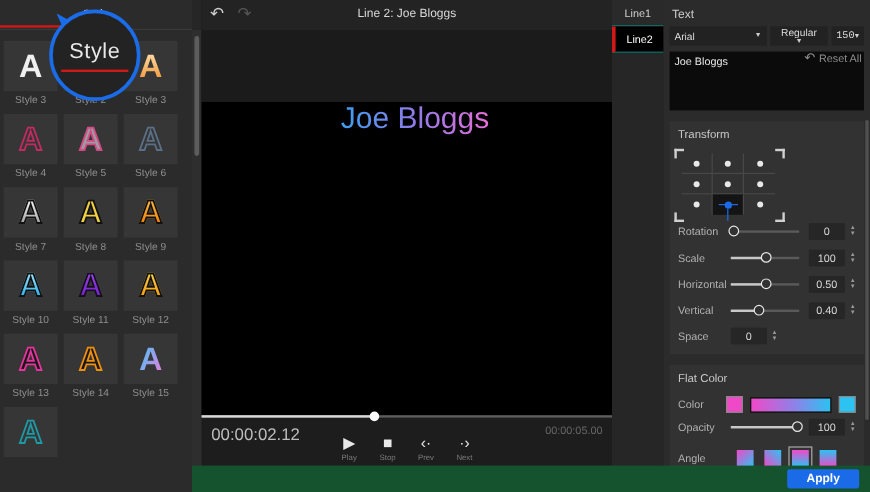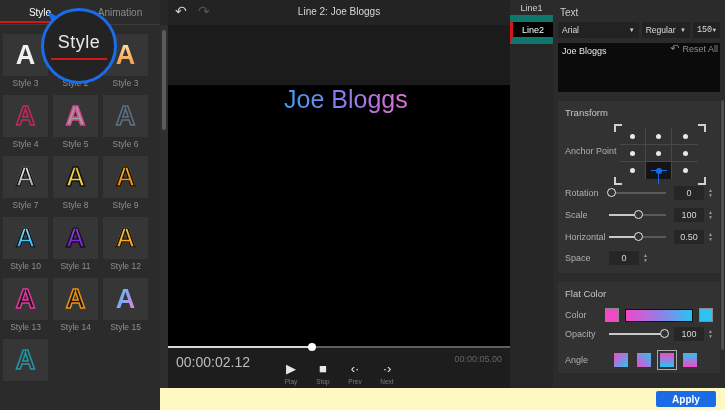--- a/index.html
+++ b/index.html
@@ -58,34 +58,34 @@
   .timecode-right { position:absolute; right:8px; top:354px; font-size:9px; color:#666666; }
   .transport { position:absolute; left:0; right:0; top:362px; display:flex; justify-content:center;
                gap:14px; }
   .t-btn { text-align:center; cursor:pointer; min-width:18px; }
   .t-glyph { display:block; font-size:13px; color:#e8e8e8; line-height:14px; }
   .t-label { display:block; margin-top:2px; font-size:6.5px; color:#7a7a7a; }
 
   
   .line-col { position:absolute; left:510px; top:0; width:43px; height:390px; background:#262626; }
   .line-item { height:22px; display:flex; align-items:center; justify-content:center; font-size:9px;
-               color:#cfcfcf; border-bottom:7px solid #0f766e; cursor:pointer; background:#2a2a2a; }
+               color:#cfcfcf; border-bottom:1px solid #0f766e; cursor:pointer; background:#2a2a2a; }
   .line-item.selected { background:#000000; border-left:3px solid var(--accent-red,#d01818);
                         color:#ffffff; }
 
   
   .right-panel { position:absolute; left:553px; top:0; width:172px; height:388px; background:#2b2b2b;
                  padding:0 5px; }
   .insp-header { position:relative; height:22px; }
   .insp-title { position:absolute; left:2px; top:7px; font-size:10px; color:#cccccc; }
   .reset-wrap { position:absolute; right:2px; top:18px; color:#8f8f8f; cursor:pointer;margin-top:24px; }
   .reset-icon { font-size:11px; margin-right:3px; }
   .dd-row { display:flex; gap:3px; height:16px; }
   .dd { background:#222222; display:flex; align-items:center; padding:0 4px; cursor:pointer; }
-  .dd-font { width:84px;align-items:center; } .dd-style { width:50px; } .dd-size { width:28px;font-family:Liberation Mono, monospace; }
+  .dd-font { width:84px;align-items:center; } .dd-style { width:50px;flex-direction:column; } .dd-size { width:28px;font-family:Liberation Mono, monospace; }
   .dd-value { flex:1; color:#dddddd; font-size:8.5px; white-space:nowrap; overflow:hidden; }
   .dd-caret { font-size:6px; color:#cccccc; }
   .text-entry { margin-top:5px; height:49px; background:#0b0b0b; color:#e8e8e8; font-size:9px;
                 padding:3px 4px; cursor:text; }
 
   .card { background:#323232; margin-top:9px; padding:6px 7px; }
   .card-heading { font-size:9.5px; color:#c8c8c8; }
 
   .anchor-row { display:flex; margin-top:10px; }
   .anchor-label { width:52px; color:#b0b0b0; padding-top:18px; }
@@ -131,36 +131,35 @@
   .radio-label { color:#c4c4c4; }
   .color-row { display:flex; align-items:center; margin-top:9px; }
   .c-label { width:40px; color:#b0b0b0; }
   .swatch { width:14px; height:14px; border:1px solid #8a8a8a; cursor:pointer; }
   .gradient-bar { flex:1; height:13px; margin:0 6px; border:1px solid #111111; cursor:pointer; }
   .angle-row { display:flex; align-items:center; margin-top:9px; gap:9px; }
   .angle-swatch { width:14px; height:14px; cursor:pointer; }
   .angle-swatch.selected { outline:1px solid #aaaaaa; outline-offset:2px; }
 
   
-  .bottom-bar { position:absolute; left:160px; top:388px; width:565px; height:22px; background:#fef9c3; }
+  .bottom-bar { position:absolute; left:160px; top:388px; width:565px; height:22px; background:#14532d; }
   .apply-btn { position:absolute; right:9px; top:3px; width:60px; height:16px;
                background:var(--accent-blue,#1b6be8); color:#ffffff; font-size:10px; font-weight:bold;
                border:none; border-radius:2px; cursor:pointer; font-family:"Liberation Sans",sans-serif; }
   .rp-scroll { position:absolute; right:1px; top:100px; width:3px; height:250px; background:#4f4f4f;
                border-radius:2px; }
 </style>
 </head>
 <body>
 
 <div class="app">
 
   <div class="left-panel">
     <div class="tabs">
       <div class="tab active">Style</div>
-      <div class="tab">Animation</div>
       <div class="tab-underline"></div>
     </div>
     <div class="style-grid">
       <div class="style-cell">
         <div class="tile">
             <span class="tile-letter" style="color: rgb(240, 240, 240);">A</span>
           </div>
         <span class="tile-label">Style 3</span>
       </div>
       <div class="style-cell">
@@ -325,21 +324,20 @@
       <div class="dd dd-size">
         <span class="dd-value">150</span>
         <span class="dd-caret">▼</span>
       </div>
     </div>
     <div class="text-entry">Joe Bloggs</div>
 
     <div class="card">
       <div class="card-heading">Transform</div>
       <div class="anchor-row">
-        <span class="anchor-label">Anchor Point</span>
         <div class="anchor-wrap">
           <span class="corner tl"></span>
           <span class="corner tr"></span>
           <span class="corner bl"></span>
           <span class="corner br"></span>
           <div class="anchor-grid">
             <div class="acell">
                 <span class="adot"></span>
               </div>
             <div class="acell">
@@ -388,20 +386,29 @@
         <span class="val-box">100</span>
         <span class="spinner"></span>
       </div>
       <div class="slider-row">
         <span class="s-label">Horizontal</span>
         <div class="s-track">
           <div class="s-fill" style="width: 50%;"></div>
             <div class="s-thumb thumb" style="left: 50%;"></div>
         </div>
         <span class="val-box">0.50</span>
+        <span class="spinner"></span>
+      </div>
+      <div class="slider-row">
+        <span class="s-label">Vertical</span>
+        <div class="s-track">
+          <div class="s-fill" style="width: 41%;"></div>
+            <div class="s-thumb thumb" style="left: 41%;"></div>
+        </div>
+        <span class="val-box">0.40</span>
         <span class="spinner"></span>
       </div>
       <div class="space-row">
         <span class="s-label">Space</span>
         <span class="val-box">0</span>
         <span class="spinner"></span>
       </div>
     </div>
 
     <div class="card">

